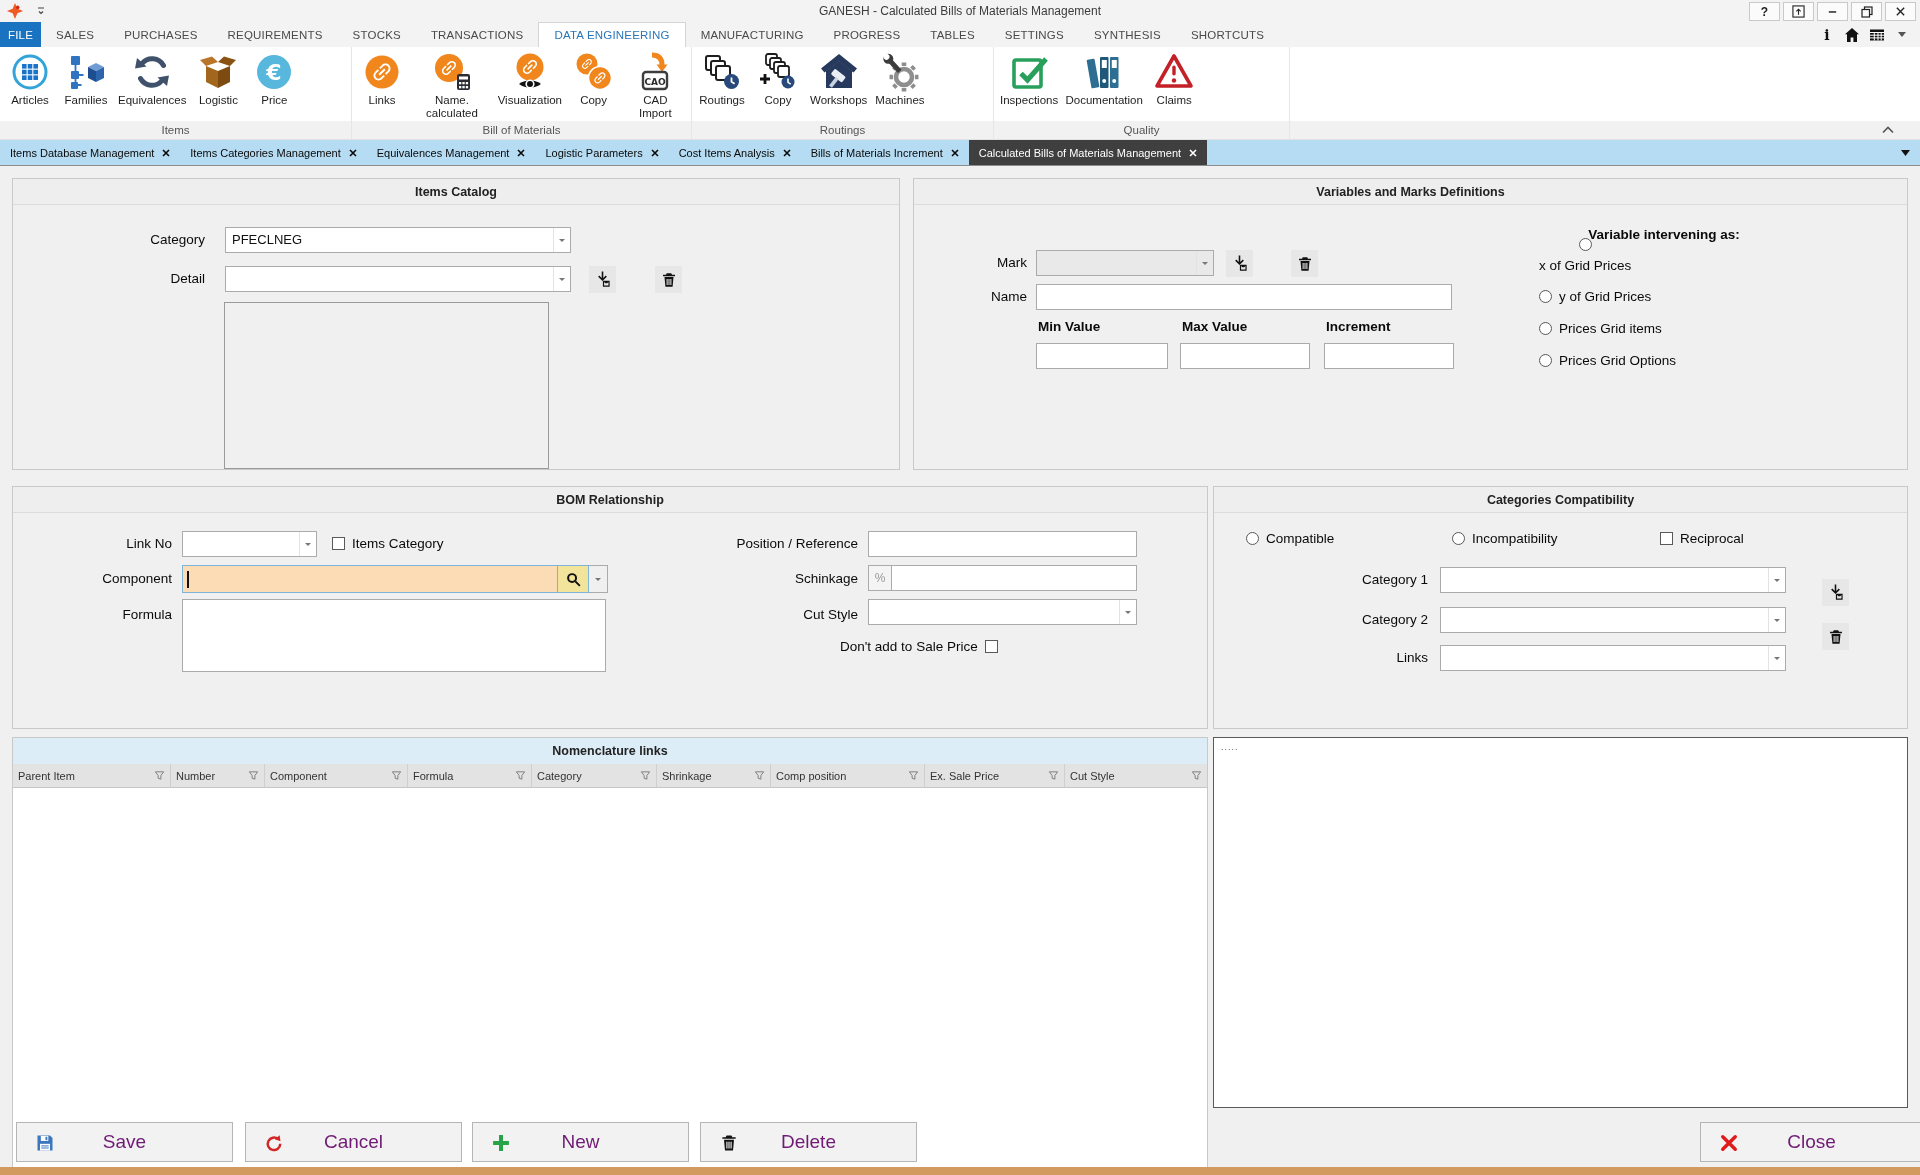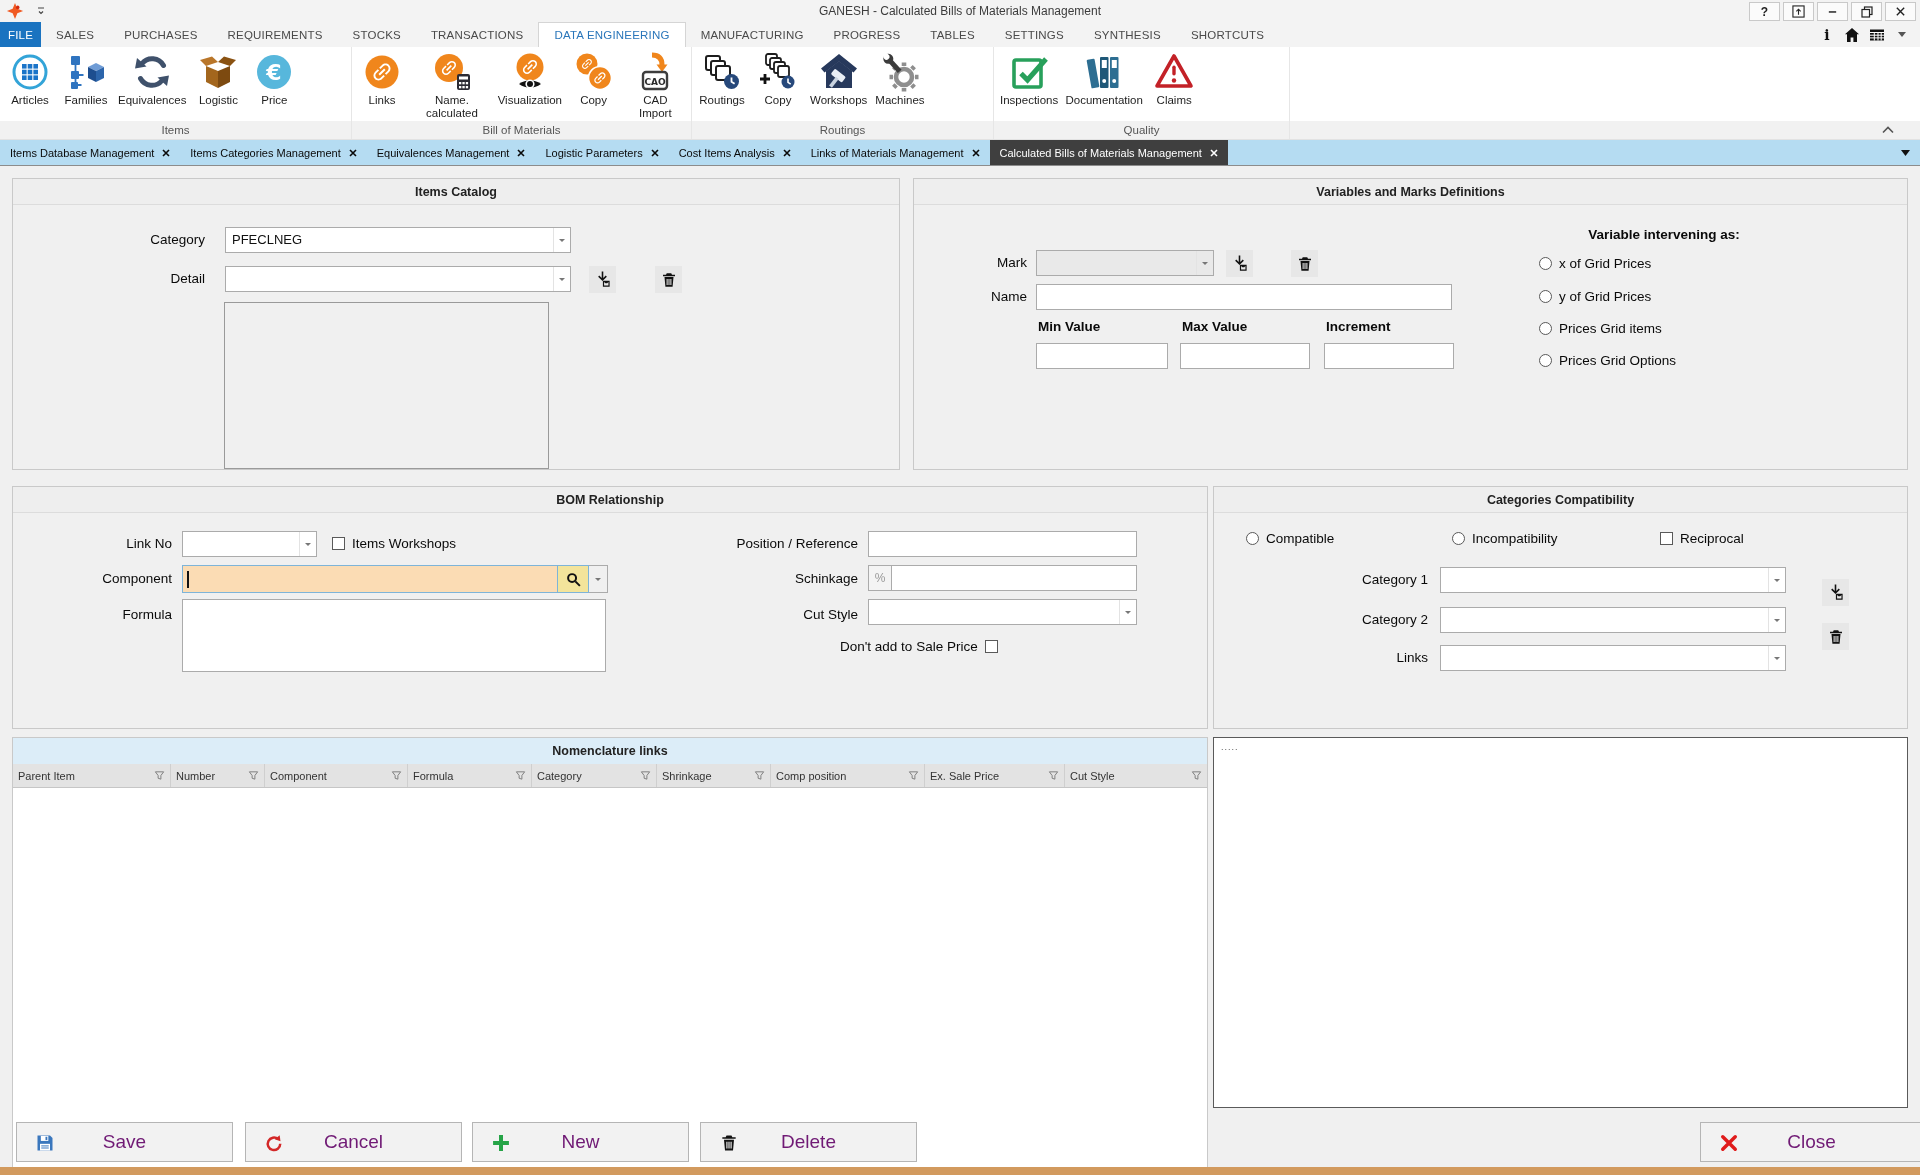--- a/index.html
+++ b/index.html
@@ -494,21 +494,21 @@
       </div>
     <div class="doctab">
         <span>Cost Items Analysis</span>
         <span class="tabx">
           <svg width="8" height="8" viewBox="0 0 8 8">
             <path d="M1 1l6 6M7 1L1 7" stroke="currentColor" stroke-width="1.6"></path>
           </svg>
         </span>
       </div>
     <div class="doctab">
-        <span>Links of Materials Management</span>
+        <span>Bills of Materials Increment</span>
         <span class="tabx">
           <svg width="8" height="8" viewBox="0 0 8 8">
             <path d="M1 1l6 6M7 1L1 7" stroke="currentColor" stroke-width="1.6"></path>
           </svg>
         </span>
       </div>
     <div class="doctab active">
         <span>Calculated Bills of Materials Management</span>
         <span class="tabx">
           <svg width="8" height="8" viewBox="0 0 8 8">
@@ -578,21 +578,21 @@
     </div>
     <div class="lbl r" style="left:20px; top:110px; width:93px;">Name</div>
     <input class="inputbox" style="left: 122px; top: 105px; width: 416px;" value="">
     <div class="lbl b" style="left:124px; top:140px;">Min Value</div>
     <div class="lbl b" style="left:268px; top:140px;">Max Value</div>
     <div class="lbl b" style="left:412px; top:140px;">Increment</div>
     <input class="inputbox" style="left: 122px; top: 164px; width: 132px;">
     <input class="inputbox" style="left: 266px; top: 164px; width: 130px;">
     <input class="inputbox" style="left: 410px; top: 164px; width: 130px;">
     <div class="lbl b" style="left:600px; top:48px; width:300px; text-align:center;">Variable intervening as:</div>
-    <div class="opt" style="left:625px; top:77px;">
+    <div class="opt" style="left:625px; top:59px;flex-direction:column;">
         <span class="radio"></span>
         <span>x of Grid Prices</span>
       </div>
     <div class="opt" style="left:625px; top:110px;">
         <span class="radio"></span>
         <span>y of Grid Prices</span>
       </div>
     <div class="opt" style="left:625px; top:142px;">
         <span class="radio"></span>
         <span>Prices Grid items</span>
@@ -607,21 +607,21 @@
     <div class="panel-header">BOM Relationship</div>
     <div class="lbl r" style="left:19px; top:49px; width:140px;">Link No</div>
     <div class="combo" style="left:169px; top:44px; width:135px;">
       <div class="cval"></div>
       <div class="cbtn">
           <span class="tri"></span>
         </div>
     </div>
     <div class="opt" style="left:319px; top:49px;">
         <span class="check"></span>
-        <span>Items Workshops</span>
+        <span>Items Category</span>
       </div>
     <div class="lbl r" style="left:19px; top:84px; width:140px;">Component</div>
     <div class="component-field" style="left:169px; top:78px; width:426px;">
       <div class="component-input">
           <span class="caret-bar"></span>
         </div>
       <div class="search-btn">
           <svg width="17" height="17" viewBox="0 0 24 24" fill="none" stroke="#111" stroke-width="2.8">
             <circle cx="10" cy="10" r="5.6"></circle>
             <path d="M14.6 14.6L21 21"></path>

